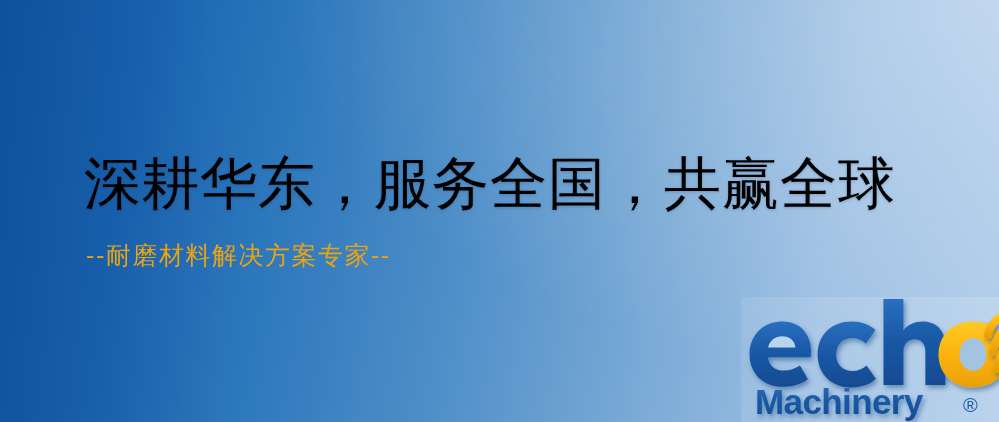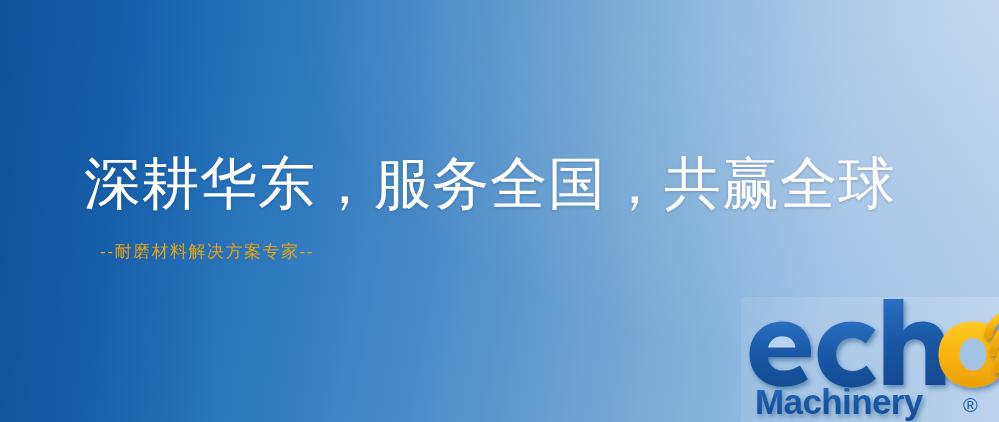--- a/index.html
+++ b/index.html
@@ -60,30 +60,30 @@
   .copy {
     position: absolute;
     left: 84px;
     top: 150px;
     width: 870px;
   }
   .headline {
     font-family: "DejaVu Serif", "Liberation Serif", serif;
     font-size: 57px;
     line-height: 1.16;
-    color: #ffffff;
+    color: #000000;
     letter-spacing: 1px;
     white-space: nowrap;
     text-shadow: 0 1px 3px rgba(10,50,100,0.25);
   }
   .subline {
     margin-top: 24px;
-    margin-left: 16px;
+    margin-left: 2px;
     font-family: "DejaVu Serif", "Liberation Serif", serif;
-    font-size: 17px;
+    font-size: 25px;
     line-height: 1.3;
     color: #e9a412;
     letter-spacing: 1.5px;
     white-space: nowrap;
   }
 
   
   .logo {
     position: absolute;
     left: 741px;

